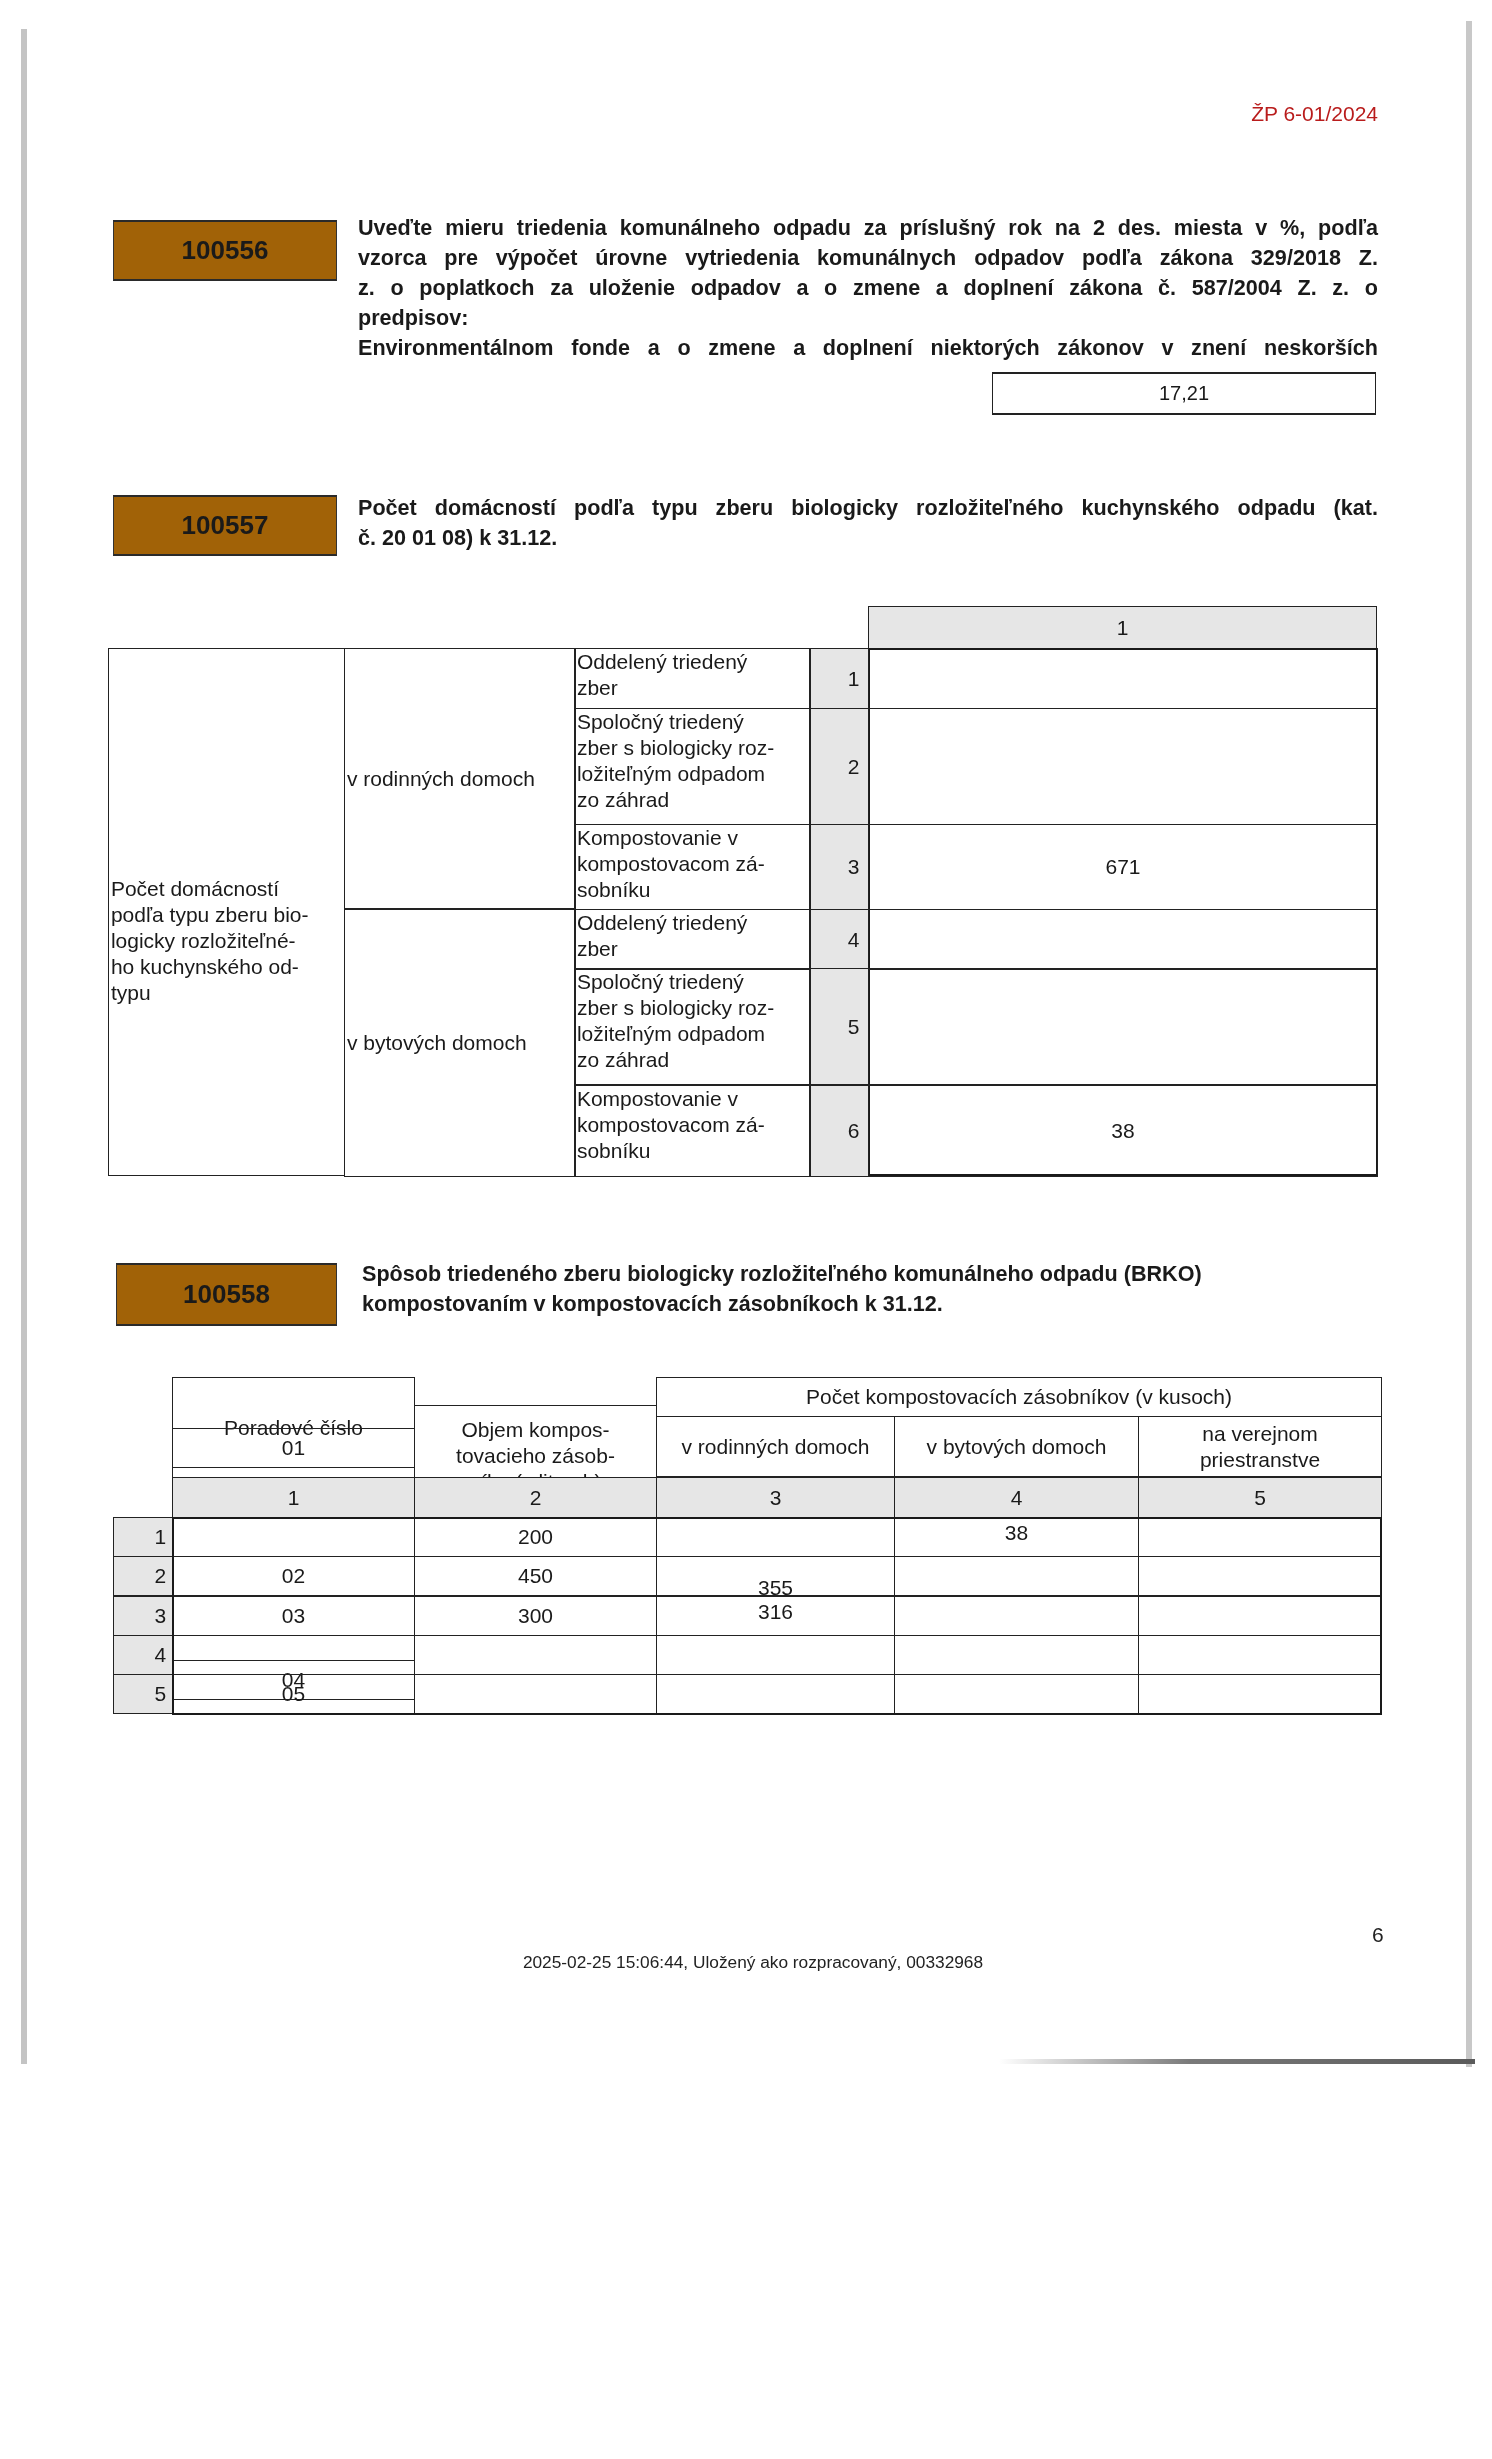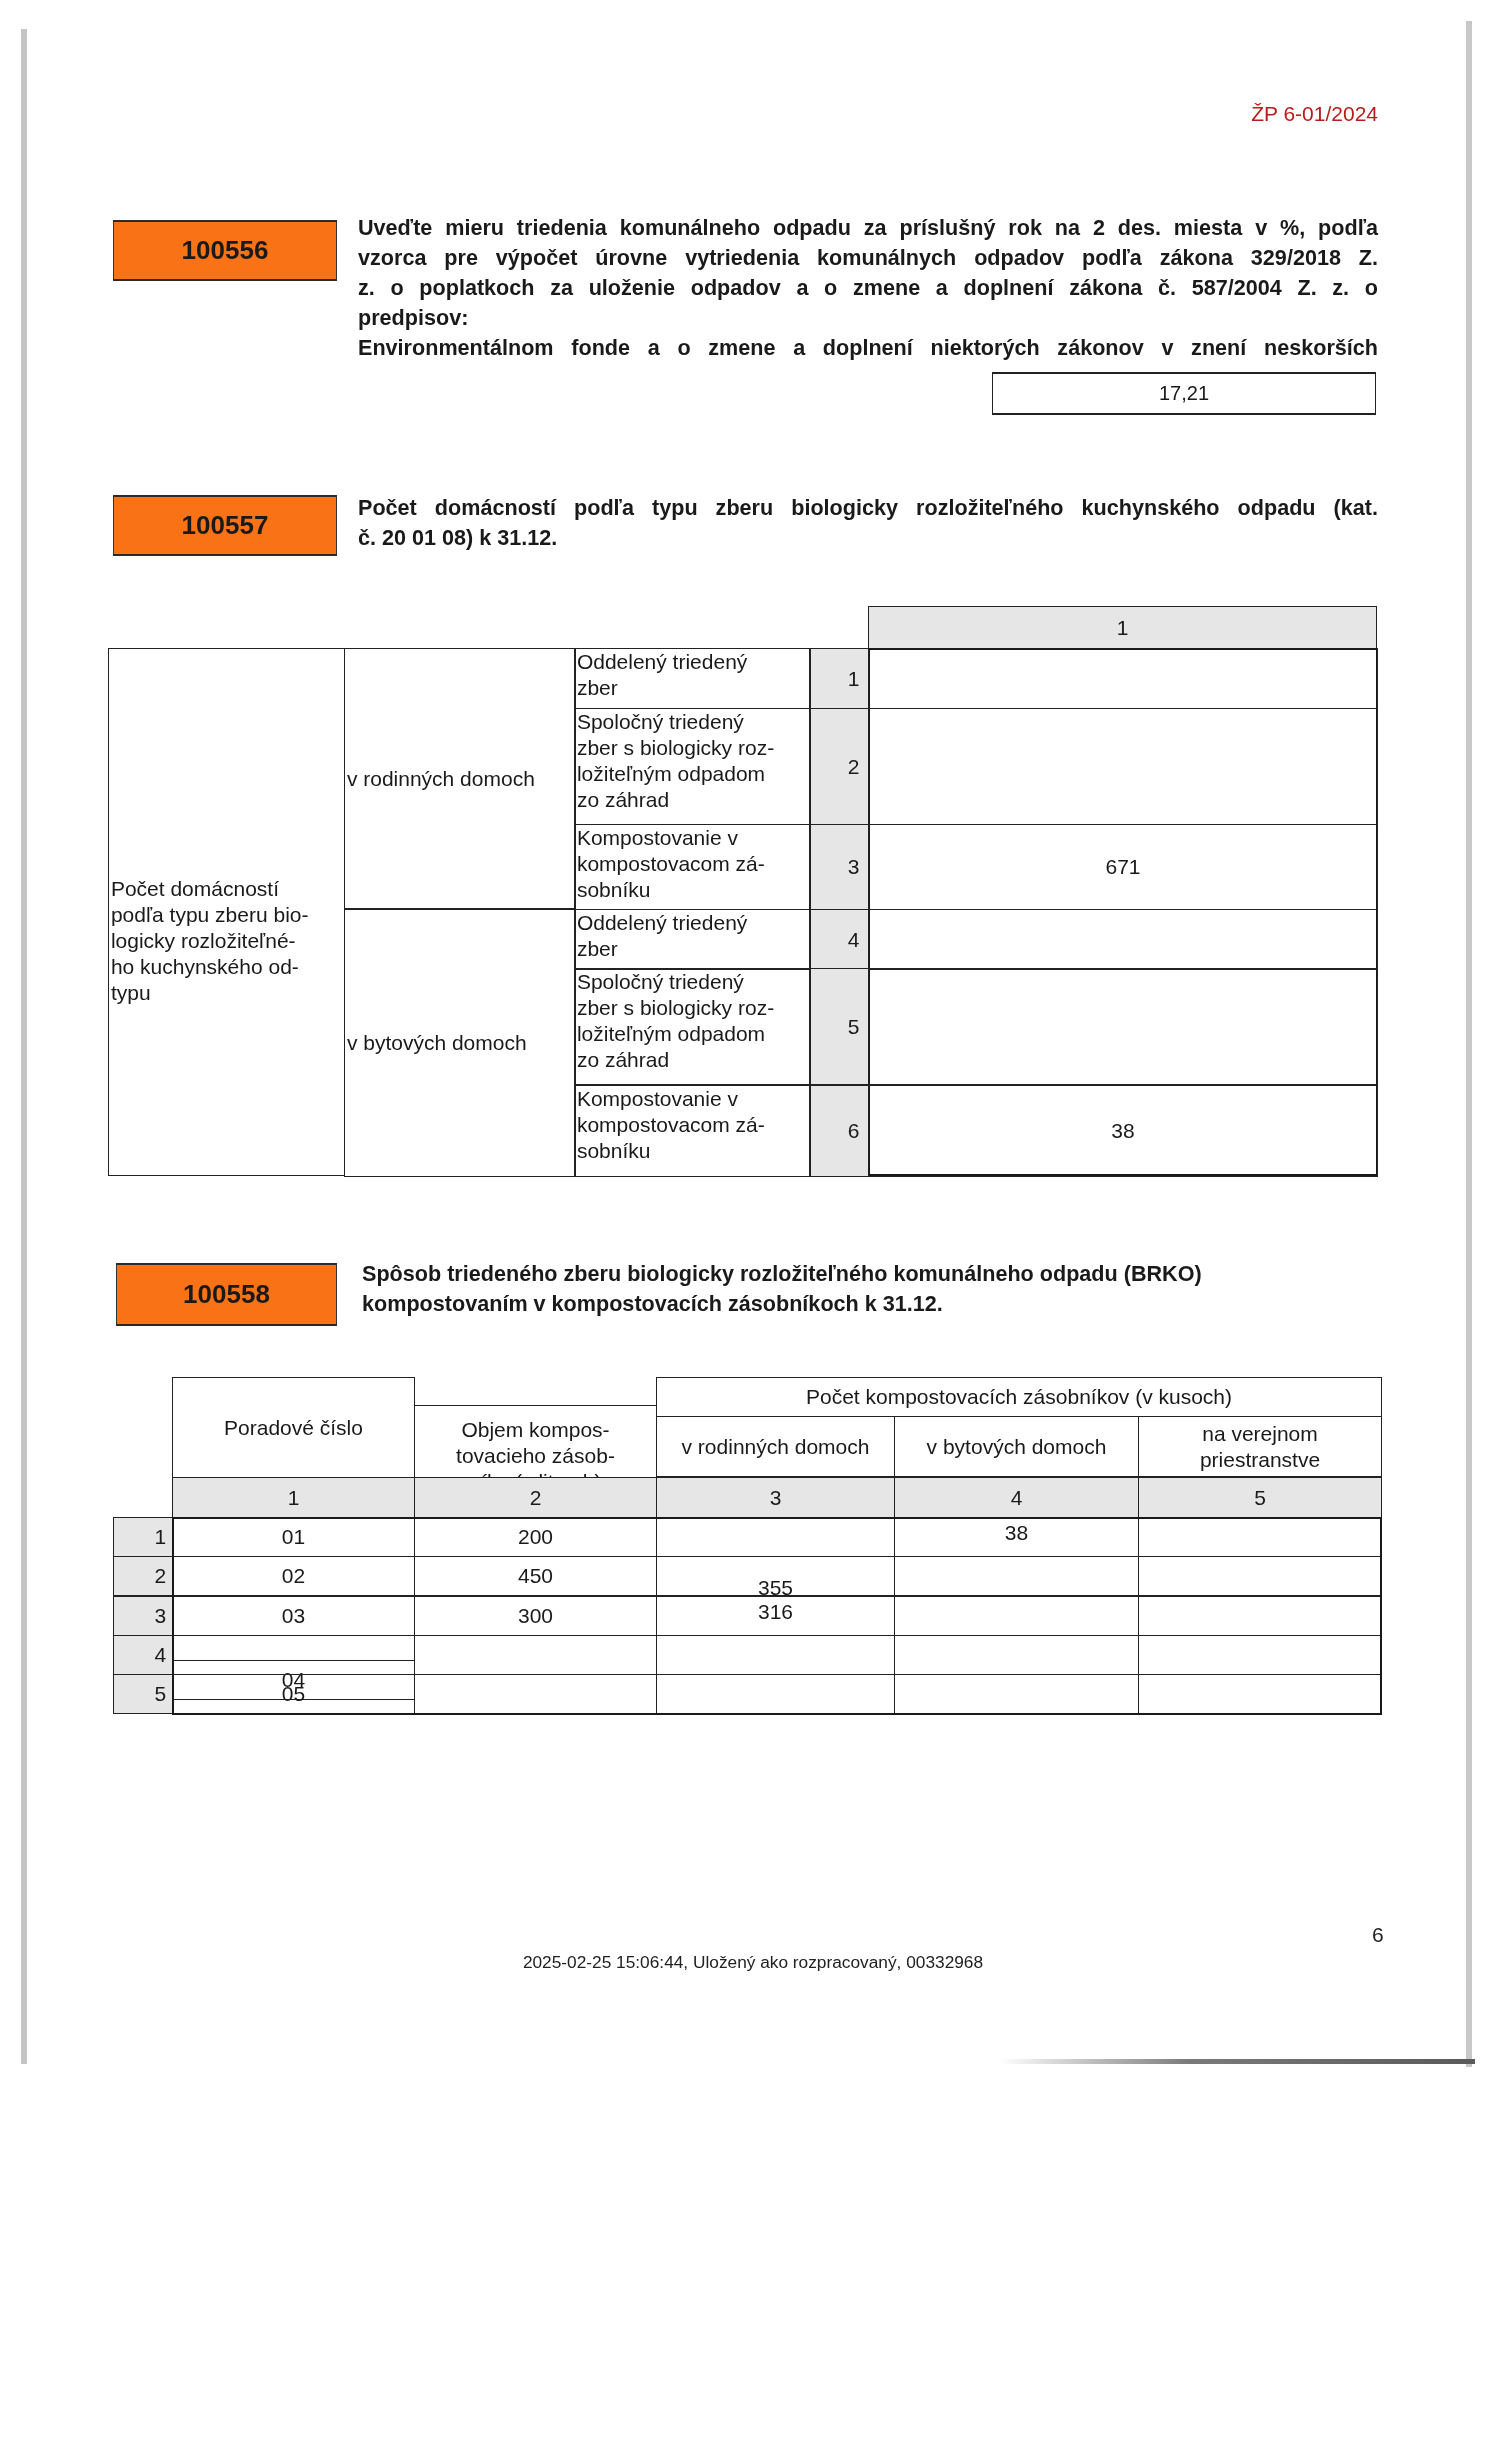--- a/index.html
+++ b/index.html
@@ -6,21 +6,21 @@
   body { width: 1493px; height: 2459px; position: relative; overflow: hidden;
          font-family: "Liberation Sans", sans-serif; color: #1a1a1a; }
   .abs { position: absolute; }
   .scan-left { left: 21px; top: 29px; width: 5.8px; height: 2035px; background: #c4c4c4; }
   .scan-right { left: 1466px; top: 21px; width: 5.8px; height: 2046px; background: #c8c8c8; }
   .scan-bottom { left: 999px; top: 2059px; width: 476px; height: 4.8px;
                  background: linear-gradient(to right, rgba(90,90,90,0) 0%, #7a7a7a 40%, #5a5a5a 100%); }
 
   .doc-code { right: 115px; top: 102px; font-size: 21px; color: #b91c1c; }
 
-  .qbox { background: #f97316; border: 1.9px solid #333; border-top: 2.9px solid #2a2a2a; border-bottom: 2.9px solid #2a2a2a;
+  .qbox { background: #a16207; border: 1.9px solid #333; border-top: 2.9px solid #2a2a2a; border-bottom: 2.9px solid #2a2a2a;
           display: flex; align-items: center; justify-content: center;
           font-weight: bold; font-size: 26px; box-sizing: border-box; }
   .qtext { font-weight: bold; font-size: 21.6px; line-height: 30px; text-align: justify; }
 
   .valbox { border: 1.9px solid #222; border-top: 2.9px solid #222; border-bottom: 2.9px solid #222; box-sizing: border-box;
             display: flex; align-items: center; justify-content: center; font-size: 20px; }
 
   
   .t { position: absolute; box-sizing: border-box; }
   .cell { position: absolute; box-sizing: border-box; border: 1.4px solid #222; font-size: 21px; line-height: 26px; }
@@ -138,21 +138,21 @@
   <div>priestranstve</div>
 </div>
 
 <div class="cell gray center" style="left:172px; top:1477px; width:243px; height:41px;">1</div>
 <div class="cell gray center" style="left:414px; top:1477px; width:243px; height:41px;">2</div>
 <div class="cell gray center" style="left:656px; top:1477px; width:239px; height:41px;">3</div>
 <div class="cell gray center" style="left:894px; top:1477px; width:245px; height:41px;">4</div>
 <div class="cell gray center" style="left:1138px; top:1477px; width:244px; height:41px;">5</div>
 
 <div class="cell gray num" style="left:113px; top:1517px; width:60px; height:40px; padding-right:5.8px;">1</div>
-<div class="cell center" style="left:172px; top:1517px; width:243px; height:40px;">01</div>
+<div class="cell center" style="left:172px; top:1428px; width:243px; height:40px;">01</div>
 <div class="cell center" style="left:414px; top:1517px; width:243px; height:40px;">200</div>
 <div class="cell center" style="left:656px; top:1517px; width:239px; height:40px;align-items:flex-start; padding-top:1.9px;"></div>
 <div class="cell center" style="left:894px; top:1517px; width:245px; height:40px;align-items:flex-start; padding-top:1.9px;">38</div>
 <div class="cell center" style="left:1138px; top:1517px; width:244px; height:40px;align-items:flex-start; padding-top:1.9px;"></div>
 <div class="cell gray num" style="left:113px; top:1556px; width:60px; height:40px; padding-right:5.8px;">2</div>
 <div class="cell center" style="left:172px; top:1556px; width:243px; height:40px;">02</div>
 <div class="cell center" style="left:414px; top:1556px; width:243px; height:40px;">450</div>
 <div class="cell center" style="left:656px; top:1556px; width:239px; height:40px;align-items:flex-start; padding-top:18px;">355</div>
 <div class="cell center" style="left:894px; top:1556px; width:245px; height:40px;align-items:flex-start; padding-top:1.9px;"></div>
 <div class="cell center" style="left:1138px; top:1556px; width:244px; height:40px;align-items:flex-start; padding-top:1.9px;"></div>

